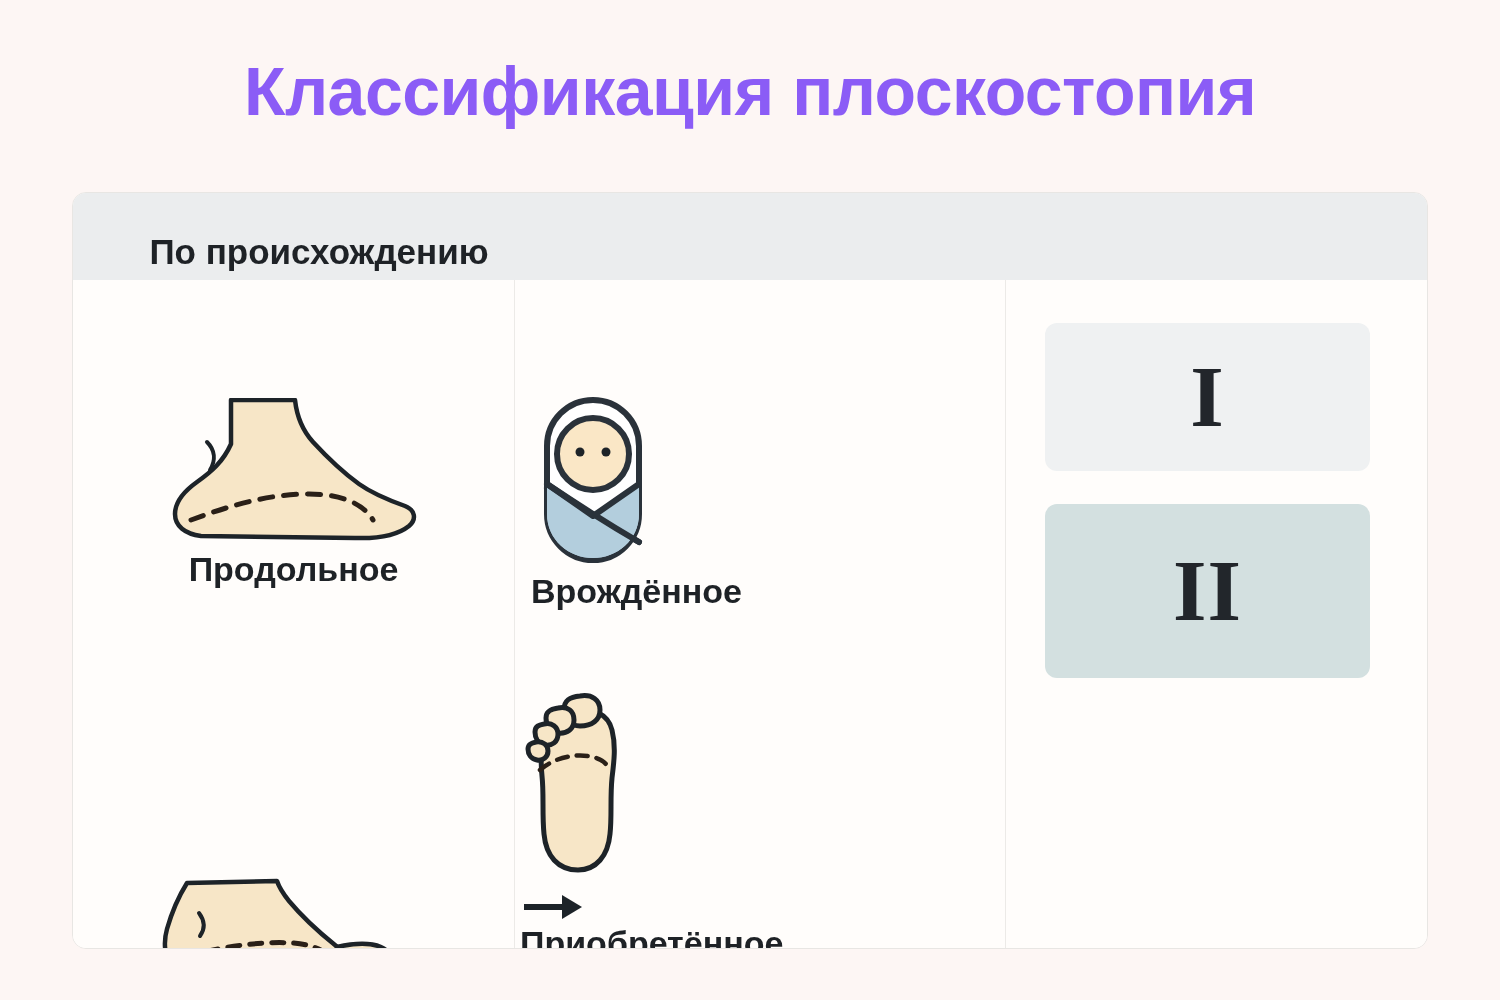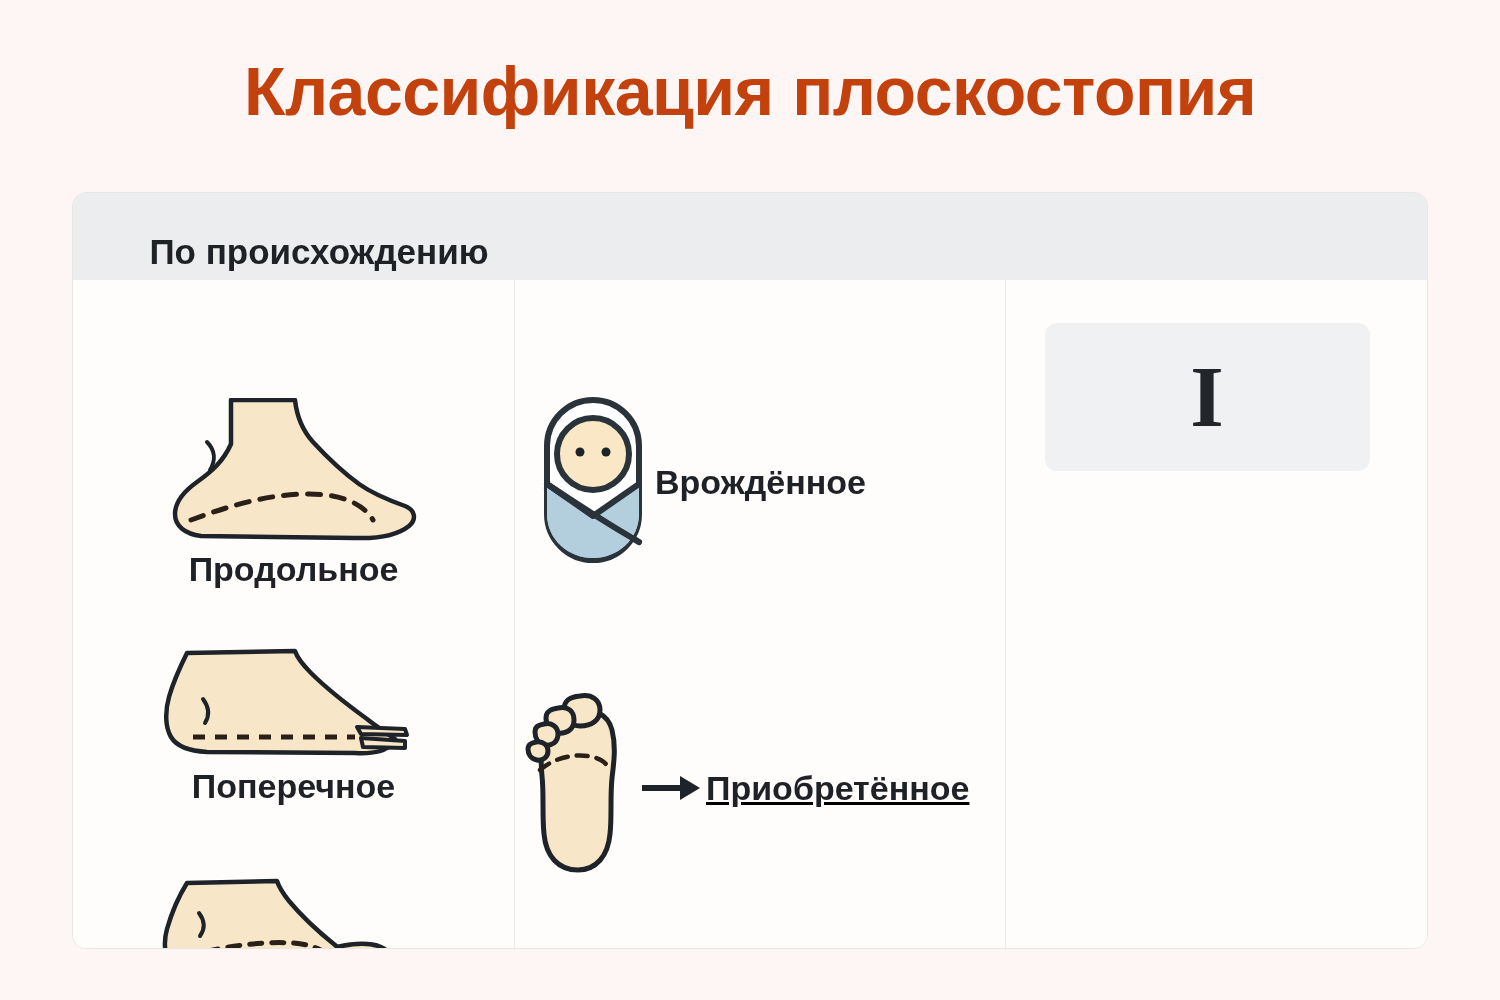--- a/index.html
+++ b/index.html
@@ -17,21 +17,21 @@
 
   
   #page-title {
     position: absolute;
     left: 0;
     top: 52px;
     width: 1500px;
     text-align: center;
     font-size: 68px;
     font-weight: bold;
-    color: #c2410c;
+    color: #8b5cf6;
     letter-spacing: -0.5px;
     white-space: nowrap;
   }
 
   
   #card {
     position: absolute;
     left: 72px;
     top: 192px;
     width: 1356px;
@@ -99,21 +99,21 @@
     margin-top: 2px;
   }
   #form-item-0 { top: 118px; }
   #form-item-1 { top: 355px; }
   #form-item-2 { top: 593px; }
 
   
   .origin-item {
     position: absolute;
     display: flex;
-    align-items: center;
+    flex-direction: column;
   }
   .origin-item .oi-label {
     font-size: 34px;
     font-weight: bold;
     color: #1e2226;
     white-space: nowrap;
   }
   #origin-item-0 { left: 16px; top: 112px; }
   #origin-item-1 { left: 5px;  top: 406px; text-decoration: underline; }
   .arrow-wrap {
@@ -170,43 +170,20 @@
                        C 182 73 166 57 154 44
                        C 144 33 138 20 136 2 Z"></path>
             </g>
             <path d="M48 44 C 56 52 57 62 51 72" fill="none" stroke="#1d2328" stroke-width="4" stroke-linecap="round"></path>
             <path d="M32 122 C 70 108 108 96 150 96 C 186 96 206 108 214 122" fill="none" stroke="#2a2018" stroke-width="5" stroke-linecap="round" stroke-dasharray="13 11"></path>
           </svg>
         </div>
         <div class="fi-label">Продольное</div>
       </div>
 
-      <div class="form-item" id="form-item-1">
-        <div class="fi-art">
-          <svg width="270" height="130" viewBox="0 0 270 130">
-            <g fill="#f7e6c7" stroke="#1d2328" stroke-width="4.5" stroke-linejoin="round" stroke-linecap="round">
-              <path d="M28 18
-                       C 20 34 14 48 10 62
-                       C 6 76 6 92 12 102
-                       C 18 112 30 116 48 117
-                       L 196 118
-                       C 214 119 226 116 232 110
-                       L 236 104
-                       C 228 98 218 92 208 84
-                       C 186 68 166 52 152 38
-                       C 142 28 138 22 136 16 Z"></path>
-            </g>
-            <path d="M198 92 L246 94 L248 100 L202 99 Z" fill="#f7e6c7" stroke="#1d2328" stroke-width="4" stroke-linejoin="round"></path>
-            <path d="M202 103 L246 106 L246 113 L204 112 Z" fill="#f7e6c7" stroke="#1d2328" stroke-width="4" stroke-linejoin="round"></path>
-            <path d="M44 64 C 50 72 51 80 46 88" fill="none" stroke="#1d2328" stroke-width="4" stroke-linecap="round"></path>
-            <path d="M34 102 L196 102" fill="none" stroke="#2a2018" stroke-width="5" stroke-linecap="butt" stroke-dasharray="12 10"></path>
-          </svg>
-        </div>
-        <div class="fi-label">Поперечное</div>
-      </div>
 
       <div class="form-item" id="form-item-2">
         <div class="fi-art">
           <svg width="270" height="112" viewBox="0 0 270 112">
             <g fill="#f7e6c7" stroke="#1d2328" stroke-width="4.5" stroke-linejoin="round" stroke-linecap="round">
               <path d="M28 10
                        C 18 26 12 42 8 56
                        C 4 70 6 84 12 92
                        C 18 100 30 104 46 104
                        L 178 104
@@ -276,17 +253,18 @@
           </svg>
         </div>
         <div class="oi-label">Приобретённое</div>
       </div>
     </div>
 
     <div class="col col-3">
 
       <div class="degree-box" id="degree-box-0" style="background-color: rgb(239, 241, 242);">I</div>
 
+      <div class="degree-box" id="degree-box-1" style="background-color: rgb(211, 224, 224);">II</div>
 
     </div>
 
   </div>
 </div>
 
 </body></html>

